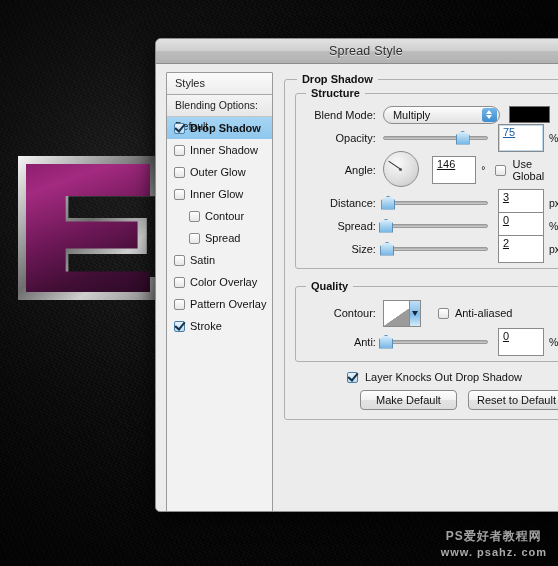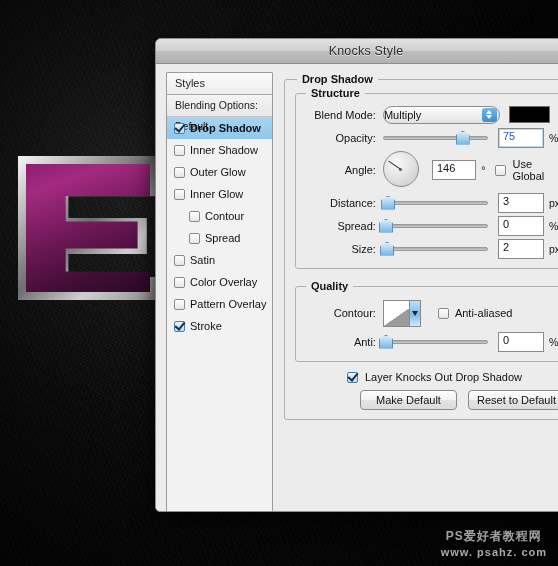--- a/index.html
+++ b/index.html
@@ -115,21 +115,21 @@
 
   .row{display:flex;align-items:center;height:23px;}
   .rlabel{font-size:11px;color:#111;text-align:right;width:74px;flex:0 0 auto;padding-right:7px;}
   .unit{font-size:10.5px;color:#111;margin-left:5px;}
 
   
   .popup{
     width:117px;height:18px;box-sizing:border-box;position:relative;
     border:1px solid #8d8d8d;border-radius:9px;
     background:linear-gradient(180deg,#fdfdfd 0%,#efefef 50%,#e2e2e2 100%);
-    display:flex;align-items:center;
+    display:flex;align-items:center;padding-left:9px;
     font-size:11px;color:#111;
   }
   .popup .stepper{
     position:absolute;right:2px;top:1px;width:15px;height:14px;border-radius:3px;
     background:linear-gradient(180deg,#74b6e8,#3f8dd0);
     display:flex;flex-direction:column;align-items:center;justify-content:center;
   }
   .popup .stepper i{display:block;width:0;height:0;border-left:3px solid transparent;
     border-right:3px solid transparent;}
   .popup .stepper i.up{border-bottom:4px solid #fff;margin-bottom:1px;}
@@ -140,22 +140,22 @@
   .slider{position:relative;width:105px;height:14px;display:flex;align-items:center;}
   .slider .track{position:absolute;left:0;right:0;height:4px;border-radius:2px;
     background:linear-gradient(180deg,#a9a9a9,#cfcfcf);border:1px solid #9a9a9a;box-sizing:border-box;}
   .slider .thumb{position:absolute;width:12px;height:12px;margin-left:-6px;
     background:linear-gradient(180deg,#d6ecfb,#79b8e6);
     border:1px solid #5d8fb5;
     -webkit-clip-path:polygon(50% 0,100% 32%,100% 100%,0 100%,0 32%);
     clip-path:polygon(50% 0,100% 32%,100% 100%,0 100%,0 32%);}
 
   .numbox{
-    width:46px;height:20px;box-sizing:border-box;border:1px solid #8a8a8a;background:#fff;
-    font-size:11px;color:#111;padding:0 4px;line-height:14px;margin-left:10px;
+    width:46px;height:28px;box-sizing:border-box;border:1px solid #8a8a8a;background:#fff;
+    font-size:11px;color:#111;padding:0 4px;line-height:14px;margin-left:10px;text-decoration:underline;
   }
   .numbox.hl{color:#1d5fa8;background:#fff;box-shadow:inset 0 0 0 1px #bcd8ef;}
 
   
   .dialwrap{width:38px;height:38px;position:relative;}
   .dial{width:36px;height:36px;border-radius:50%;
     background:radial-gradient(circle at 38% 33%,#fafafa,#dcdcdc 60%,#c2c2c2 100%);
     border:1px solid #8c8c8c;box-sizing:border-box;position:relative;}
   .dial .needle{position:absolute;left:50%;top:50%;width:15px;height:1px;background:#3a3a3a;
     transform-origin:0 50%;transform:rotate(-146deg);}
@@ -205,21 +205,21 @@
 <div id="art">
   <div class="e-wrap">
     <div class="e-stroke"></div>
     <div class="e-fill"></div>
   </div>
 </div>
 
 <div id="dialog">
 
   <div id="titlebar">
-    <span class="t">Knocks Style</span>
+    <span class="t">Spread Style</span>
   </div>
 
   <div id="body">
 
     <div id="styles-col">
       <div id="styles-box">
         <div class="sl-head">Styles</div>
         <div class="sl-sub">Blending Options: Default</div>
 
         <div class="sl-row sel">

